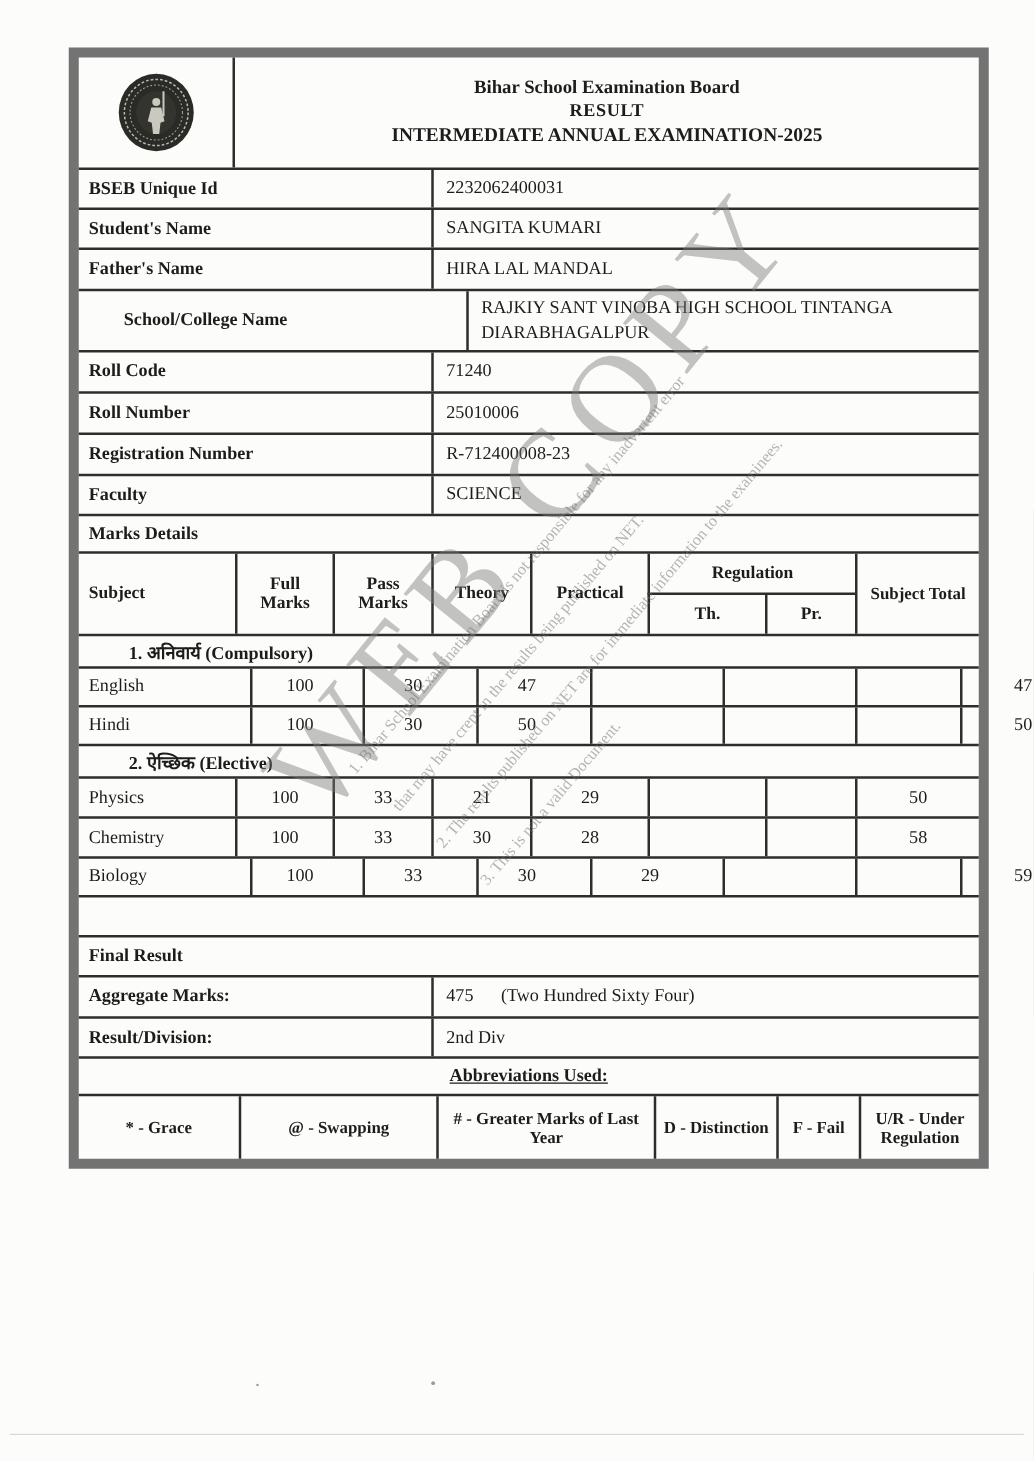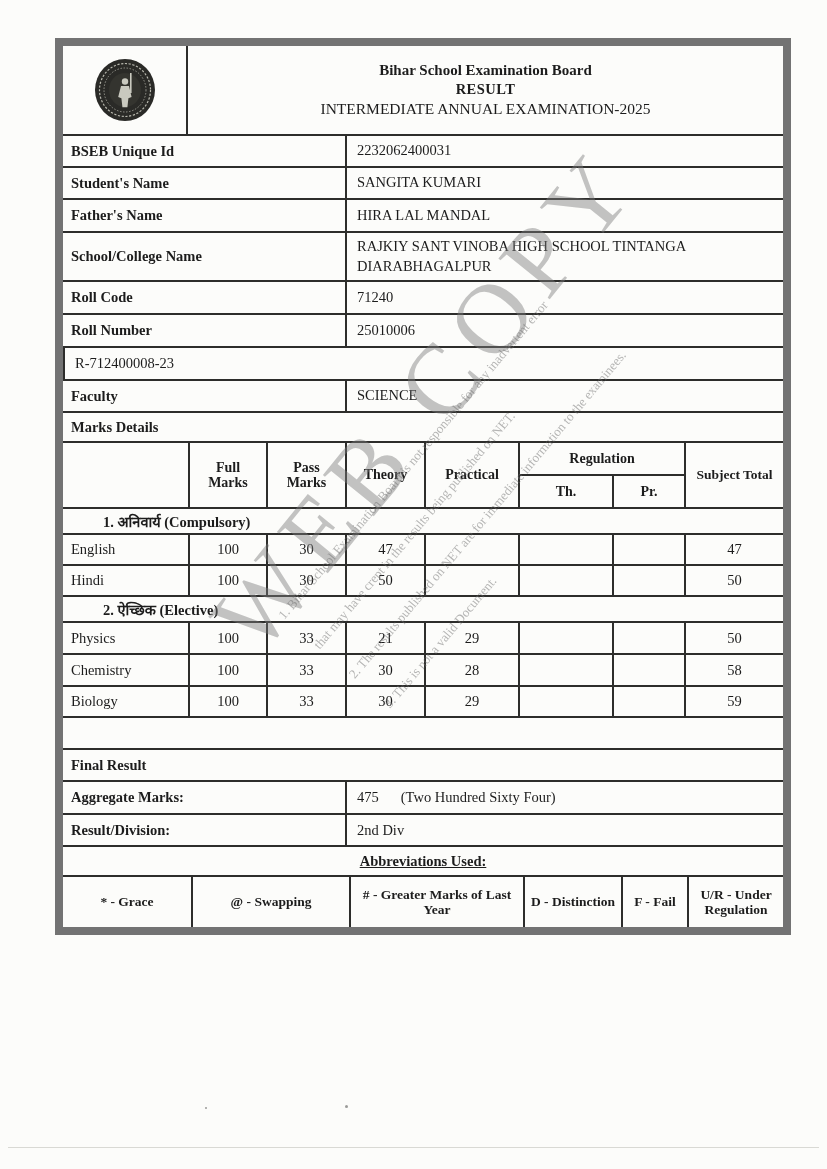--- a/index.html
+++ b/index.html
@@ -16,44 +16,44 @@
   .row:first-child{border-top:none;}
   .cell{box-sizing:border-box;}
   .vline{border-left:2px solid #2d2d2b;}
 
   
   .hdr{display:grid;grid-template-columns:123px 597px;height:88px;}
   .hdr-logo{display:flex;align-items:center;justify-content:center;}
   .hdr-title{border-left:2px solid #2d2d2b;display:flex;flex-direction:column;align-items:center;justify-content:center;gap:2px;}
   .hdr-title .t1{font-weight:bold;font-size:15px;}
   .hdr-title .t2{font-weight:bold;font-size:14.5px;letter-spacing:.5px;}
-  .hdr-title .t3{font-weight:normal;font-size:15.5px;}
+  .hdr-title .t3{font-weight:bold;font-size:15.5px;}
 
   
   .info{display:grid;grid-template-columns:282px 438px;align-items:center;}
   .info .lbl{font-weight:bold;font-size:14.5px;padding:4px 6px 4px 8px;}
   .info .val{font-size:14.5px;padding:4px 6px 4px 10px;line-height:1.35;align-self:stretch;display:flex;align-items:center;}
-  .h30{min-height:30px;} .h31{min-height:31px;font-family:Liberation Serif, serif;} .h46{min-height:46px;}
+  .h30{min-height:30px;} .h31{min-height:31px;font-family:Liberation Serif, serif;} .h46{min-height:46px;padding-left:28px;}
 
   
   .wide{display:flex;align-items:center;font-weight:bold;font-size:14.5px;padding:0 8px;}
   .h28{height:28px;} .h24{height:24px;padding-left:40px;}
 
   
   .mgrid{display:grid;grid-template-columns:125px 78px 79px 79px 94px 94px 72px 99px;}
   .mhead{grid-template-rows:33px 31px;font-weight:bold;font-size:14px;}
   .mhead .c{display:flex;align-items:center;justify-content:center;text-align:center;line-height:1.1;}
   .mhead .subj{justify-content:flex-start;padding-left:8px;}
   .span2{grid-row:1 / 3;}
   .reg{grid-column:6 / 8;grid-row:1;border-bottom:2px solid #2d2d2b;}
   .two-line{display:block;width:48px;margin:0 auto;}
   .mrow{height:30px;font-size:14.5px;}
   .mrow .c{display:flex;align-items:center;justify-content:center;}
   .mrow .subj{justify-content:flex-start;padding-left:8px;}
-  .h29{height:29px;}
+  .h29{height:29px;gap:12px;}
   .empty-row{height:30px;}
 
   
   .res{display:grid;grid-template-columns:282px 438px;align-items:center;min-height:31px;}
   .res .lbl{font-weight:bold;font-size:14.5px;padding-left:8px;}
   .res .val{font-size:14.5px;padding-left:10px;align-self:stretch;display:flex;align-items:center;}
   .agg-words{margin-left:22px;}
 
   
   .abbr-title{display:flex;align-items:center;justify-content:center;height:28px;}
@@ -120,30 +120,32 @@
     </div>
     <div class="row info h31">
       <div class="lbl cell">Roll Code</div>
       <div class="val cell vline">71240</div>
     </div>
     <div class="row info h31">
       <div class="lbl cell">Roll Number</div>
       <div class="val cell vline">25010006</div>
     </div>
     <div class="row info h31">
+      <div class="lbl cell">Registration Number</div>
       <div class="val cell vline">R-712400008-23</div>
     </div>
     <div class="row info h30">
       <div class="lbl cell">Faculty</div>
       <div class="val cell vline">SCIENCE</div>
     </div>
 
     <div class="row wide h28">Marks Details</div>
 
     <div class="row mgrid mhead">
+      <div class="c subj cell span2" style="grid-column:1">Subject</div>
       <div class="c cell vline span2" style="grid-column:2">
           <span class="two-line">Full Marks</span>
         </div>
       <div class="c cell vline span2" style="grid-column:3">
           <span class="two-line">Pass Marks</span>
         </div>
       <div class="c cell vline span2" style="grid-column:4">Theory</div>
       <div class="c cell vline span2" style="grid-column:5">Practical</div>
       <div class="c cell vline reg">Regulation</div>
       <div class="c cell vline" style="grid-column:6;grid-row:2">Th.</div>

